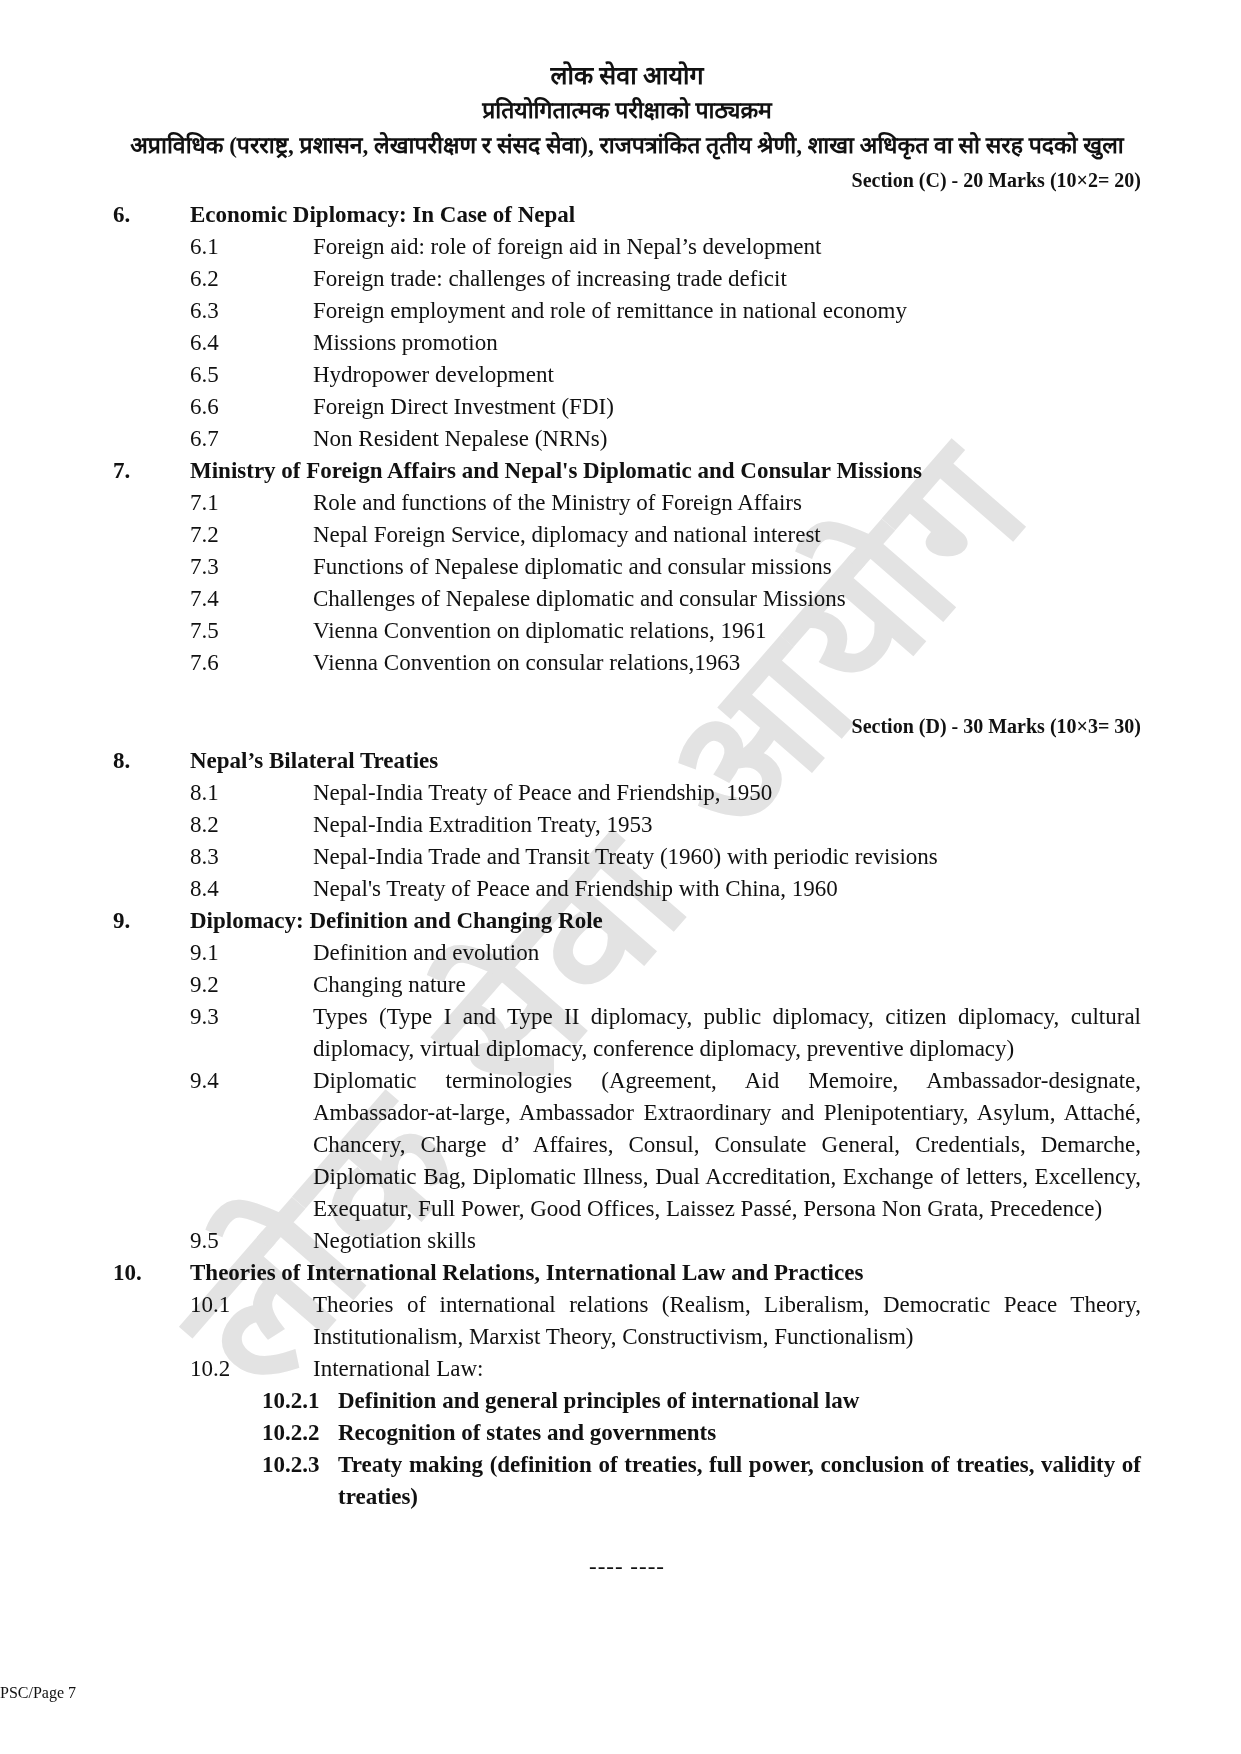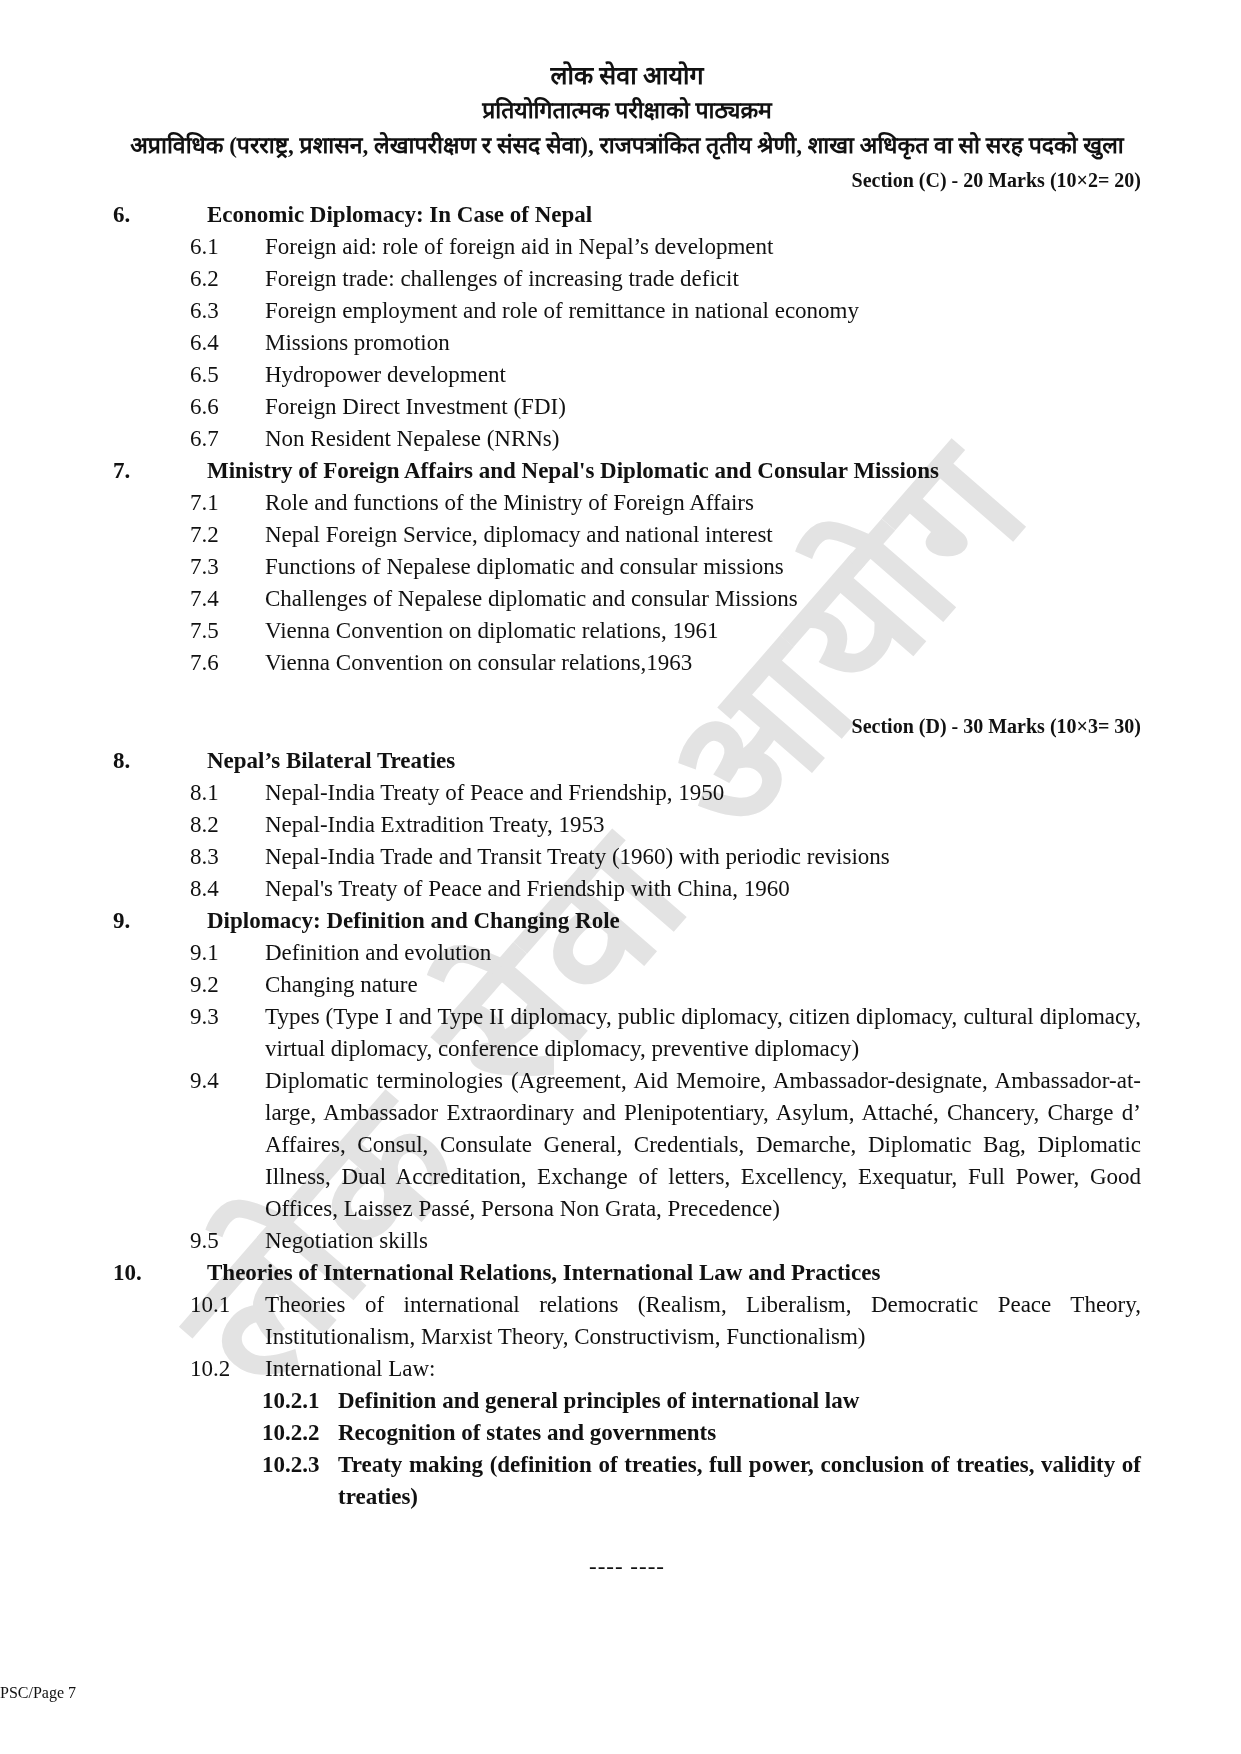--- a/index.html
+++ b/index.html
@@ -43,22 +43,22 @@
   .section-heading {
     text-align: right;
     font-weight: 700;
     font-size: 20px;
     line-height: 34px;
     margin-bottom: 2px;
   }
   .section-block + .section-block .section-heading { margin-top: 30px; }
   .topic-row { display: flex; line-height: 32px; font-size: 23px; }
   .topic-num { width: 77px; flex: 0 0 77px; font-weight: 700; }
-  .topic-title { flex: 1; font-weight: 700; margin-left: 17px; }
-  .item-row { display: flex; margin-left: 77px; line-height: 32px; font-size: 23px; }
+  .topic-title { flex: 1; font-weight: 700; }
+  .item-row { display: flex; margin-left: 77px; line-height: 32px; font-size: 23px; gap: 48px; }
   .item-num { width: 75px; flex: 0 0 75px; }
   .item-text { flex: 1; text-align: justify; }
   .subitem-row { display: flex; margin-left: 149px; line-height: 32px; font-size: 23px; font-weight: bold; }
   .subitem-num { width: 76px; flex: 0 0 76px; }
   .subitem-text { flex: 1; text-align: justify; }
   .separator {
     text-align: center;
     font-size: 23px;
     line-height: 32px;
     margin-top: 38px;

